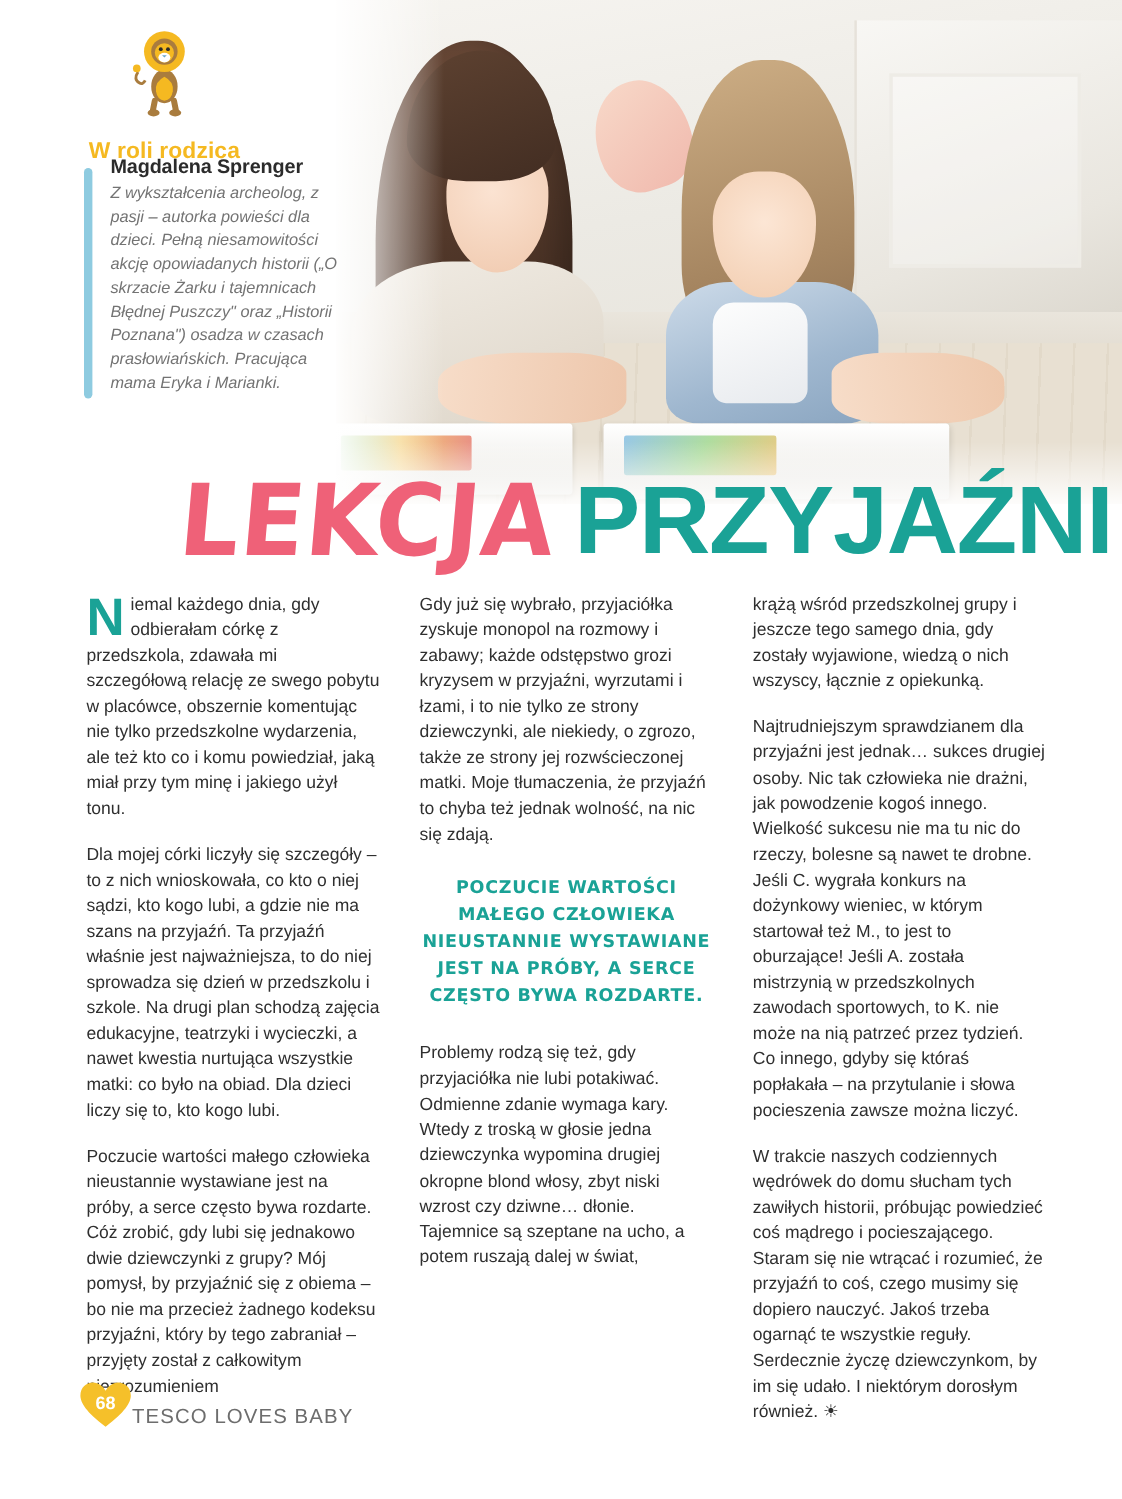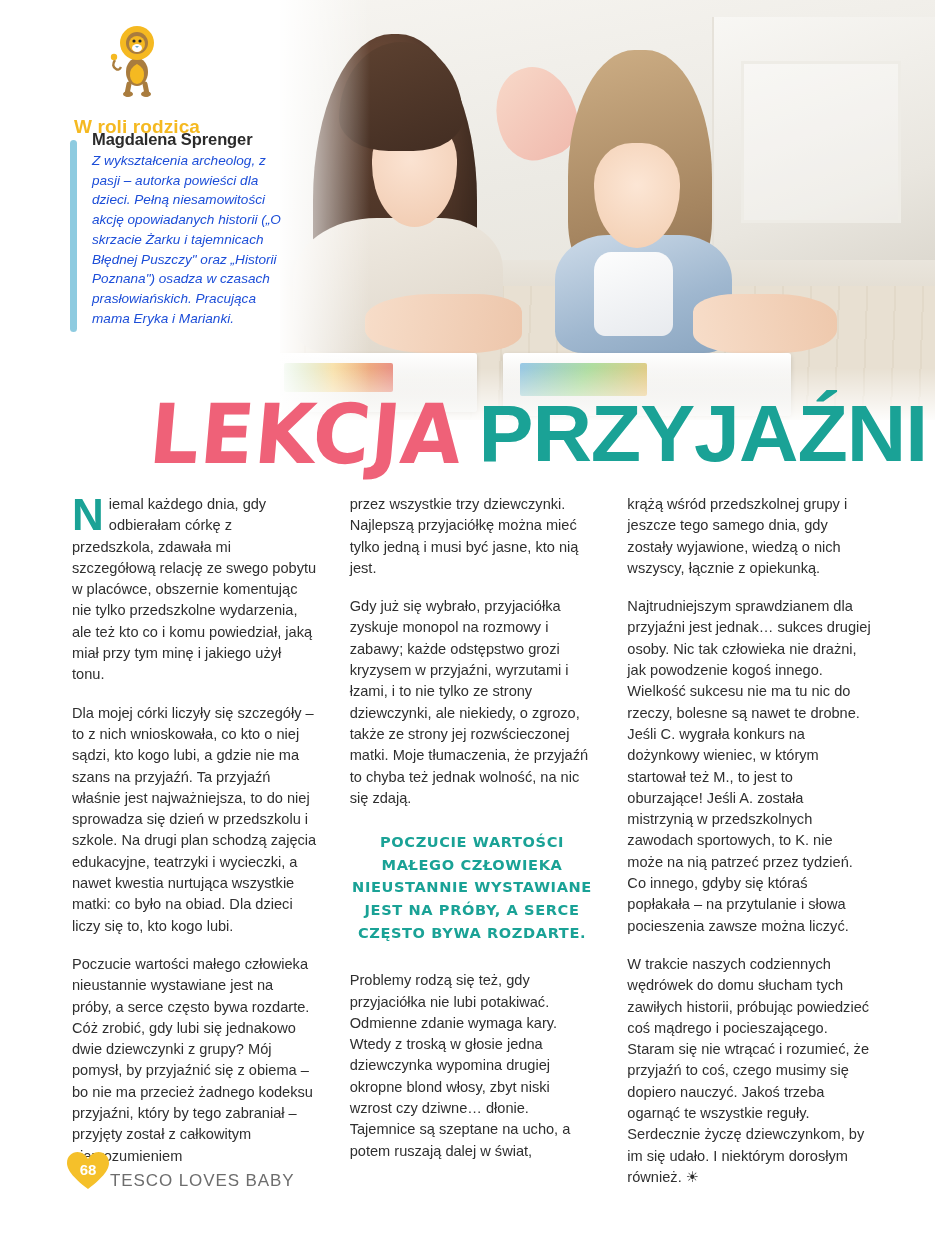--- a/index.html
+++ b/index.html
@@ -135,21 +135,21 @@
   .bio { position: absolute; left: 92px; top: 130px; width: 205px; z-index: 6; }
   .bio-bar {
     position: absolute; left: 70px; top: 140px; width: 7px; height: 192px;
     background: #8ecbe0; border-radius: 4px; z-index: 6;
   }
   .bio-name {
     font-size: 16.5px; font-weight: bold; color: #2b2b2b;
     margin-bottom: 2px; letter-spacing: -.1px;
   }
   .bio-text {
-    font-size: 13.6px; line-height: 1.45; color: #1d4ed8;
+    font-size: 13.6px; line-height: 1.45; color: #737373;
     font-style: italic;
   }
 
   
   .title {
     position: absolute; left: 150px; top: 398px; z-index: 7;
     display: flex; align-items: baseline; gap: 22px;
   }
   .title-a {
     font-size: 78px; font-weight: bold; color: #ef6178;
@@ -261,21 +261,20 @@
 
     <div class="col">
       <p>
         <span class="dropcap">N</span><span>iemal każdego dnia, gdy odbierałam córkę z przedszkola, zdawała mi szczegółową relację ze swego pobytu w placówce, obszernie komentując nie tylko przedszkolne wydarzenia, ale też kto co i komu powiedział, jaką miał przy tym minę i jakiego użył tonu.</span>
       </p>
       <p>Dla mojej córki liczyły się szczegóły – to z nich wnioskowała, co kto o niej sądzi, kto kogo lubi, a gdzie nie ma szans na przyjaźń. Ta przyjaźń właśnie jest najważniejsza, to do niej sprowadza się dzień w przedszkolu i szkole. Na drugi plan schodzą zajęcia edukacyjne, teatrzyki i wycieczki, a nawet kwestia nurtująca wszystkie matki: co było na obiad. Dla dzieci liczy się to, kto kogo lubi.</p>
       <p>Poczucie wartości małego człowieka nieustannie wystawiane jest na próby, a serce często bywa rozdarte. Cóż zrobić, gdy lubi się jednakowo dwie dziewczynki z grupy? Mój pomysł, by przyjaźnić się z obiema – bo nie ma przecież żadnego kodeksu przyjaźni, który by tego zabraniał – przyjęty został z całkowitym niezrozumieniem</p>
     </div>
 
     <div class="col">
-      <p>przez wszystkie trzy dziewczynki. Najlepszą przyjaciółkę można mieć tylko jedną i musi być jasne, kto nią jest.</p>
       <p>Gdy już się wybrało, przyjaciółka zyskuje monopol na rozmowy i zabawy; każde odstępstwo grozi kryzysem w przyjaźni, wyrzutami i łzami, i to nie tylko ze strony dziewczynki, ale niekiedy, o zgrozo, także ze strony jej rozwścieczonej matki. Moje tłumaczenia, że przyjaźń to chyba też jednak wolność, na nic się zdają.</p>
       <div class="pullquote">Poczucie wartości małego człowieka nieustannie wystawiane jest na próby, a serce często bywa rozdarte.</div>
       <p>Problemy rodzą się też, gdy przyjaciółka nie lubi potakiwać. Odmienne zdanie wymaga kary. Wtedy z troską w głosie jedna dziewczynka wypomina drugiej okropne blond włosy, zbyt niski wzrost czy dziwne… dłonie. Tajemnice są szeptane na ucho, a potem ruszają dalej w świat,</p>
     </div>
 
     <div class="col">
       <p>krążą wśród przedszkolnej grupy i jeszcze tego samego dnia, gdy zostały wyjawione, wiedzą o nich wszyscy, łącznie z opiekunką.</p>
       <p>Najtrudniejszym sprawdzianem dla przyjaźni jest jednak… sukces drugiej osoby. Nic tak człowieka nie drażni, jak powodzenie kogoś innego. Wielkość sukcesu nie ma tu nic do rzeczy, bolesne są nawet te drobne. Jeśli C. wygrała konkurs na dożynkowy wieniec, w którym startował też M., to jest to oburzające! Jeśli A. została mistrzynią w przedszkolnych zawodach sportowych, to K. nie może na nią patrzeć przez tydzień. Co innego, gdyby się któraś popłakała – na przytulanie i słowa pocieszenia zawsze można liczyć.</p>
       <p>W trakcie naszych codziennych wędrówek do domu słucham tych zawiłych historii, próbując powiedzieć coś mądrego i pocieszającego. Staram się nie wtrącać i rozumieć, że przyjaźń to coś, czego musimy się dopiero nauczyć. Jakoś trzeba ogarnąć te wszystkie reguły. Serdecznie życzę dziewczynkom, by im się udało. I niektórym dorosłym również. ☀</p>
     </div>

